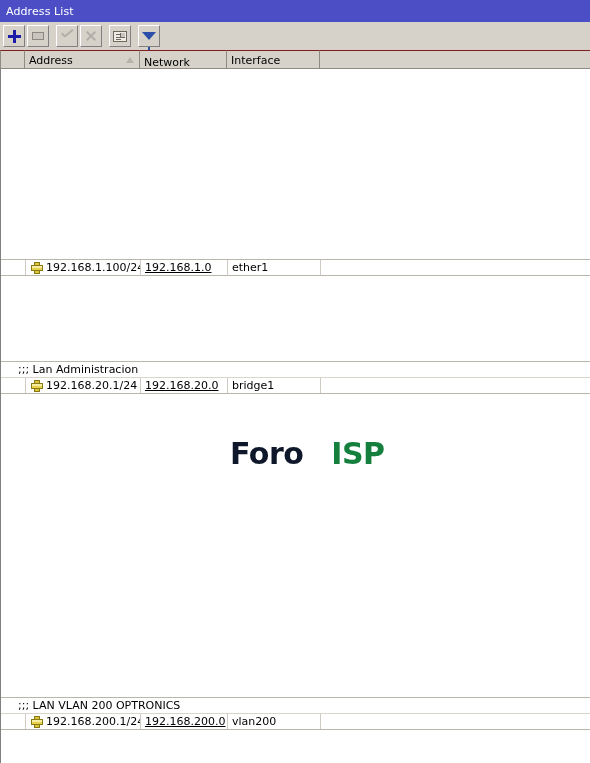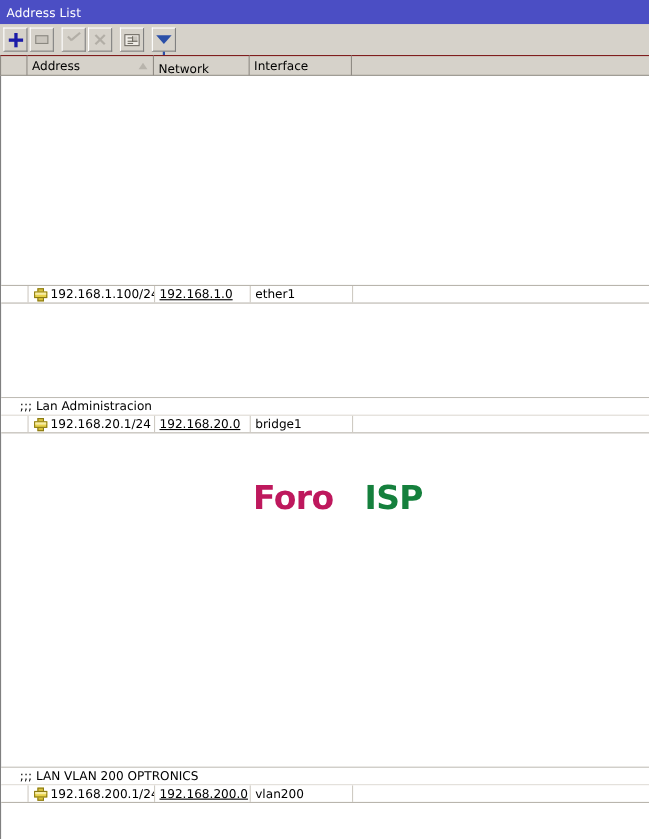--- a/index.html
+++ b/index.html
@@ -240,21 +240,21 @@
     left: 229px;
     top: 367px;
     font-family: "DejaVu Sans", "Liberation Sans", sans-serif;
     font-size: 30px;
     font-weight: bold;
     letter-spacing: -0.5px;
     user-select: none;
     pointer-events: none;
     z-index: 5;
   }
-  .watermark .w1 { color: #be185d; }
+  .watermark .w1 { color: #0f172a; }
   .watermark .w2 { color: #15803d; margin-left: 28px; }
 
   
   .section {
     position: absolute;
     left: 0;
     width: 589px;
   }
   .sep-line {
     height: 1px;

